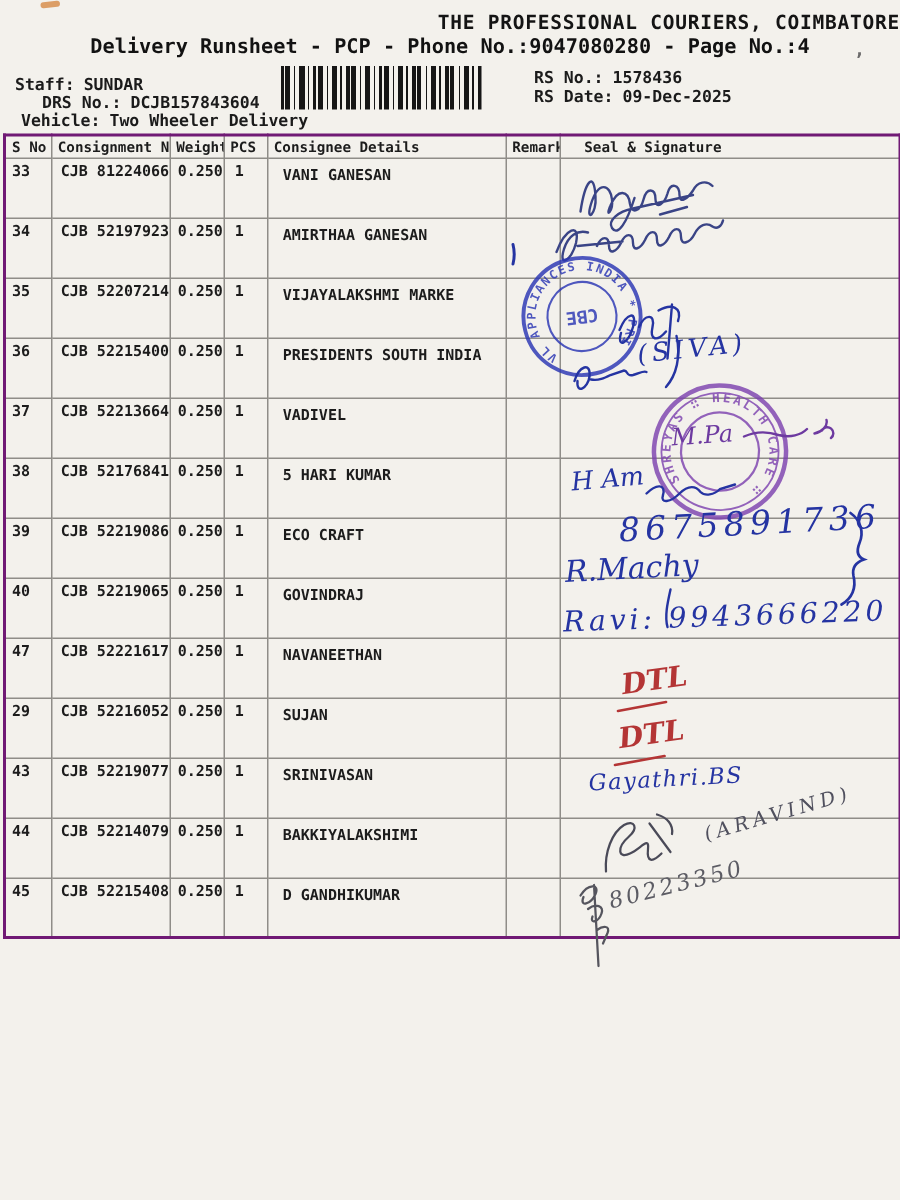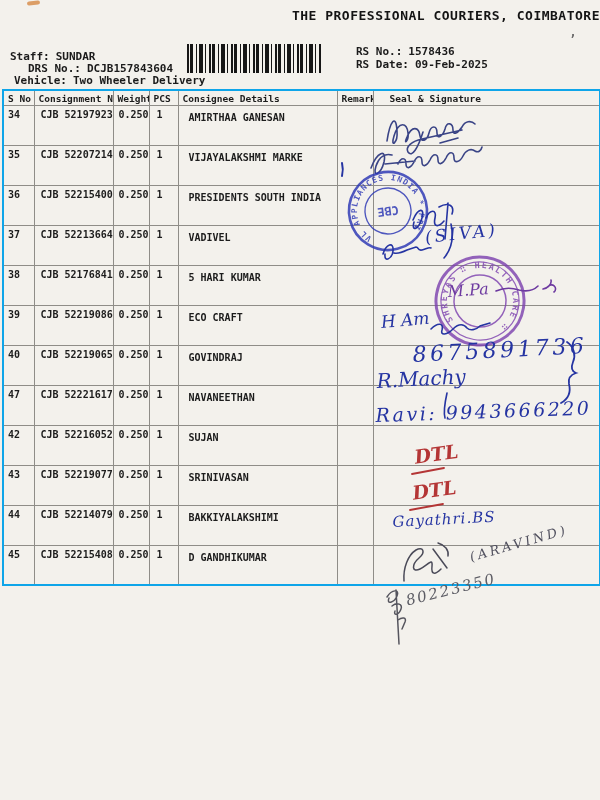--- a/index.html
+++ b/index.html
@@ -22,21 +22,21 @@
           #161616 0 2px,transparent 2px 3px,
           #161616 3px 6px,transparent 6px 9px,
           #161616 9px 10px,transparent 10px 12px,
           #161616 12px 16px,transparent 16px 18px,
           #161616 18px 19px,transparent 19px 22px);}
   .corner-mark{position:absolute;left:27px;top:1px;width:13px;height:4px;background:#d4813a;
         opacity:.75;transform:rotate(-6deg);border-radius:2px;}
   .stray-mark{position:absolute;left:569px;top:33px;font:bold 12px "DejaVu Sans Mono",monospace;color:#6b6b6b;}
 
   table.runsheet{position:absolute;left:2px;top:89px;width:597px;border-collapse:collapse;
-        table-layout:fixed;border:2px solid #0ea5e9;}
+        table-layout:fixed;border:2px solid #701a75;}
   .runsheet th,.runsheet td{border:1px solid #8f8d88;vertical-align:top;overflow:hidden;
         font-family:"DejaVu Sans Mono",monospace;font-weight:bold;color:#1c1c1c;}
   .runsheet thead tr{height:15px;}
   .runsheet th{font-size:9.5px;text-align:left;padding:2px 0 0 4px;white-space:pre;}
   .runsheet th.h-seal{padding-left:16px;}
   .runsheet tbody tr{height:40px;}
   .runsheet td{font-size:10px;padding:3px 0 0 4px;white-space:pre;}
   .runsheet td.c-con{padding-left:6px;}
   .runsheet td.c-wt{padding-left:5px;}
   .runsheet td.c-pcs{padding-left:7px;}
@@ -59,29 +59,30 @@
 </style>
 </head>
 <body>
 
 <div class="page">
 
   <div class="corner-mark"></div>
   <div class="stray-mark">’</div>
 
   <div class="doc-title">THE PROFESSIONAL COURIERS, COIMBATORE</div>
+  <div class="doc-subtitle">Delivery Runsheet - PCP - Phone No.:9047080280 - Page No.:4</div>
 
   <div class="meta" id="m-staff"><span class="lbl">Staff:</span><span>SUNDAR</span></div>
   <div class="meta" id="m-drs"><span class="lbl">DRS No.:</span><span>DCJB157843604</span></div>
   <div class="meta" id="m-vehicle"><span class="lbl">Vehicle:</span><span>Two Wheeler Delivery</span></div>
 
   <div class="barcode"></div>
 
   <div class="meta" id="m-rsno"><span class="lbl">RS No.:</span><span>1578436</span></div>
-  <div class="meta" id="m-rsdate"><span class="lbl">RS Date:</span><span>09-Feb-2025</span></div>
+  <div class="meta" id="m-rsdate"><span class="lbl">RS Date:</span><span>09-Dec-2025</span></div>
 
   <table class="runsheet">
     <colgroup>
       <col style="width:31px">
         <col style="width:79px">
         <col style="width:36px">
         <col style="width:29px">
       <col style="width:159px">
         <col style="width:36px">
         <col style="width:227px">
@@ -92,20 +93,29 @@
         <th>Consignment No</th>
         <th>Weight</th>
         <th>PCS</th>
         <th>Consignee Details</th>
         <th>Remarks</th>
         <th class="h-seal">Seal &amp; Signature</th>
       </tr>
     </thead>
     <tbody>
       <tr>
+          <td class="c-sno">33</td>
+          <td class="c-con">CJB 81224066</td>
+          <td class="c-wt">0.250</td>
+          <td class="c-pcs">1</td>
+          <td class="c-cons">VANI GANESAN</td>
+          <td class="c-rem"></td>
+          <td class="c-seal"></td>
+        </tr>
+      <tr>
           <td class="c-sno">34</td>
           <td class="c-con">CJB 521979231</td>
           <td class="c-wt">0.250</td>
           <td class="c-pcs">1</td>
           <td class="c-cons">AMIRTHAA GANESAN</td>
           <td class="c-rem"></td>
           <td class="c-seal"></td>
         </tr>
       <tr>
           <td class="c-sno">35</td>
@@ -164,21 +174,21 @@
       <tr>
           <td class="c-sno">47</td>
           <td class="c-con">CJB 522216176</td>
           <td class="c-wt">0.250</td>
           <td class="c-pcs">1</td>
           <td class="c-cons">NAVANEETHAN</td>
           <td class="c-rem"></td>
           <td class="c-seal"></td>
         </tr>
       <tr>
-          <td class="c-sno">42</td>
+          <td class="c-sno">29</td>
           <td class="c-con">CJB 522160525</td>
           <td class="c-wt">0.250</td>
           <td class="c-pcs">1</td>
           <td class="c-cons">SUJAN</td>
           <td class="c-rem"></td>
           <td class="c-seal"></td>
         </tr>
       <tr>
           <td class="c-sno">43</td>
           <td class="c-con">CJB 522190779</td>

